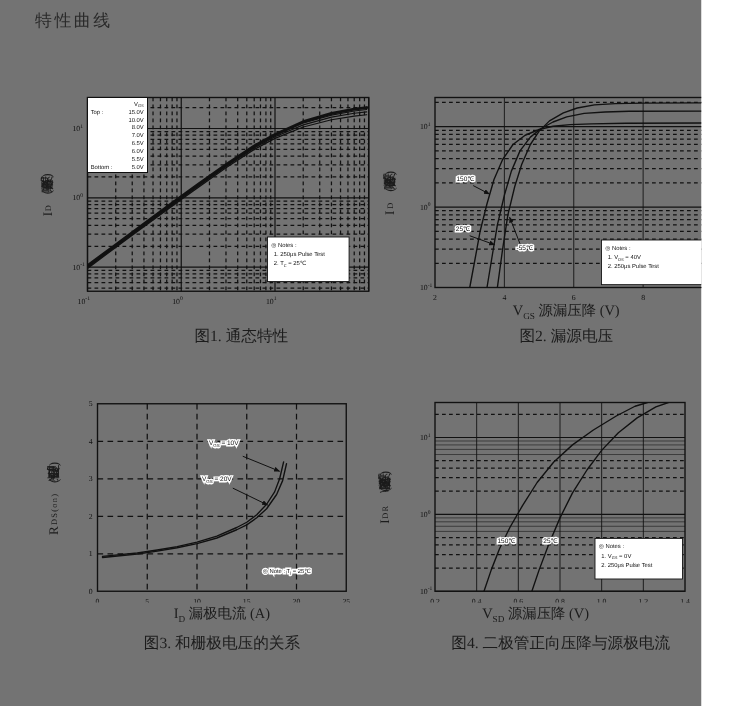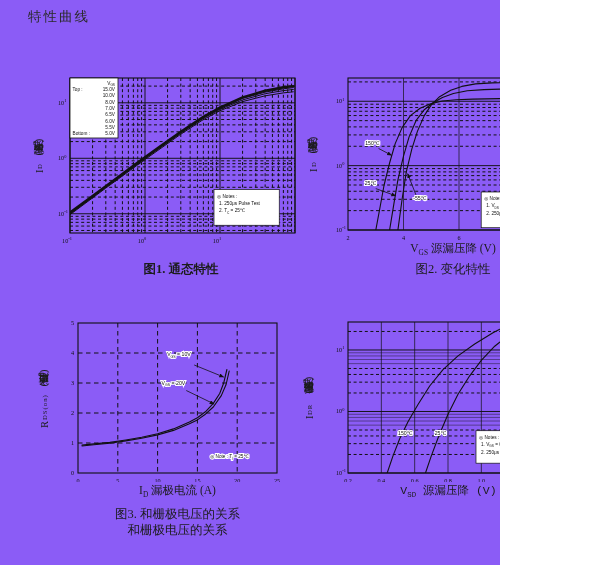--- a/index.html
+++ b/index.html
@@ -1,37 +1,37 @@
 <!DOCTYPE html>
 <html><head>
 <meta charset="utf-8">
 <style>
   html,body{margin:0;padding:0;background:#fff;}
-  #page{position:relative;width:500px;height:565px;background:#8b5cf6;overflow:hidden;
+  #page{position:relative;width:561px;height:565px;background:#737373;overflow:hidden;
         font-family:"Liberation Serif","DejaVu Serif",serif;color:#1b1b1b;}
   .title{position:absolute;left:28px;top:8px;font-size:13.5px;letter-spacing:2px;color:#2a2a2a;font-weight:normal;margin:0;}
   svg.plot{position:absolute;}
   #plot0{left:40px;top:66px;}
   #plot1{left:318px;top:66px;}
   #plot2{left:48px;top:310px;}
   #plot3{left:318px;top:310px;}
   .ylab{position:absolute;writing-mode:vertical-rl;transform:rotate(180deg);
         display:flex;align-items:center;justify-content:center;
         font-size:10.5px;letter-spacing:1px;color:#1c1c1c;width:16px;}
   #ylab0{left:31px;top:78px;height:155px;}
   #ylab1{left:305px;top:78px;height:152px;}
   #ylab2{left:36px;top:323px;height:150px;}
   #ylab3{left:301px;top:322px;height:151px;}
   .xlab{position:absolute;text-align:center;font-size:11.5px;color:#1c1c1c;}
   #xlab0{left:70px;top:241px;width:210px;}
   #xlab1{left:348px;top:241px;width:210px;}
   #xlab2{left:75px;top:483px;width:205px;font-family:Liberation Serif, serif;}
-  #xlab3{left:346px;top:483px;width:205px;font-family:Liberation Mono, monospace;}
+  #xlab3{left:326px;top:483px;width:205px;}
   .cap{position:absolute;text-align:center;font-size:12.5px;line-height:16px;color:#1c1c1c;}
-  #cap0{left:76px;top:261px;width:210px;font-weight:bold;}
+  #cap0{left:88px;top:261px;width:210px;}
   #cap1{left:348px;top:261px;width:210px;}
   #cap2{left:75px;top:506px;width:205px;}
   #cap3{left:346px;top:506px;width:205px;}
   sub{font-size:.64em;}
 </style>
 </head>
 <body>
 
 <div id="page">
   <h1 class="title">特性曲线</h1>
@@ -211,21 +211,21 @@
         <text x="18" y="101.64034022806524" font-size="6.2" text-anchor="start" fill="#111" font-family="&quot;Liberation Serif&quot;,&quot;DejaVu Serif&quot;,serif"><tspan>10</tspan><tspan dy="-2.6" font-size="4.4">0</tspan></text>
         <text x="18" y="37.28068045613048" font-size="6.2" text-anchor="start" fill="#111" font-family="&quot;Liberation Serif&quot;,&quot;DejaVu Serif&quot;,serif"><tspan>10</tspan><tspan dy="-2.6" font-size="4.4">1</tspan></text>
       </g>
     </svg>
   <div id="ylab1" class="ylab">
       <span>I</span>
       <sub>D</sub>
       <span> 漏极电流 (A)</span>
     </div>
   <div id="xlab1" class="xlab"><span>V</span><sub>GS</sub><span> 源漏压降 (V)</span></div>
-  <div id="cap1" class="cap">图2. 变化特性</div>
+  <div id="cap1" class="cap">图2. 漏源电压</div>
 
   <svg id="plot2" class="plot" width="242" height="172">
       <defs>
         <clipPath id="cp2">
           <rect x="30" y="13" width="199" height="150"></rect>
         </clipPath>
         <marker id="ar2" markerWidth="7" markerHeight="6" refX="5.5" refY="2.5" orient="auto">
           <path d="M0,0L6,2.5L0,5Z" fill="#111"></path>
         </marker>
       </defs>
@@ -271,21 +271,20 @@
       </g>
     </svg>
   <div id="ylab2" class="ylab">
       <span>R</span>
       <sub>DS(on)</sub>
       <span> 通态电阻 (Ω)</span>
     </div>
   <div id="xlab2" class="xlab"><span>I</span><sub>D</sub><span> 漏极电流 (A)</span></div>
   <div id="cap2" class="cap">
     <div>图3. 和栅极电压的关系</div>
-    <div>和栅极电压的关系</div>
   </div>
 
   <svg id="plot3" class="plot" width="240" height="172">
       <defs>
         <clipPath id="cp3">
           <rect x="30" y="12" width="200" height="151"></rect>
         </clipPath>
         <marker id="ar3" markerWidth="7" markerHeight="6" refX="5.5" refY="2.5" orient="auto">
           <path d="M0,0L6,2.5L0,5Z" fill="#111"></path>
         </marker>
@@ -347,14 +346,15 @@
         <text x="18" y="41.97796919070761" font-size="6.2" text-anchor="start" fill="#111" font-family="&quot;Liberation Serif&quot;,&quot;DejaVu Serif&quot;,serif"><tspan>10</tspan><tspan dy="-2.6" font-size="4.4">1</tspan></text>
       </g>
     </svg>
   <div id="ylab3" class="ylab">
       <span>I</span>
       <sub>DR</sub>
       <span> 反向漏极电流 (A)</span>
     </div>
   <div id="xlab3" class="xlab"><span>V</span><sub>SD</sub><span> 源漏压降 (V)</span></div>
   <div id="cap3" class="cap">
+    <div>图4. 二极管正向压降与源极电流</div>
   </div>
 </div>
 
 </body></html>

